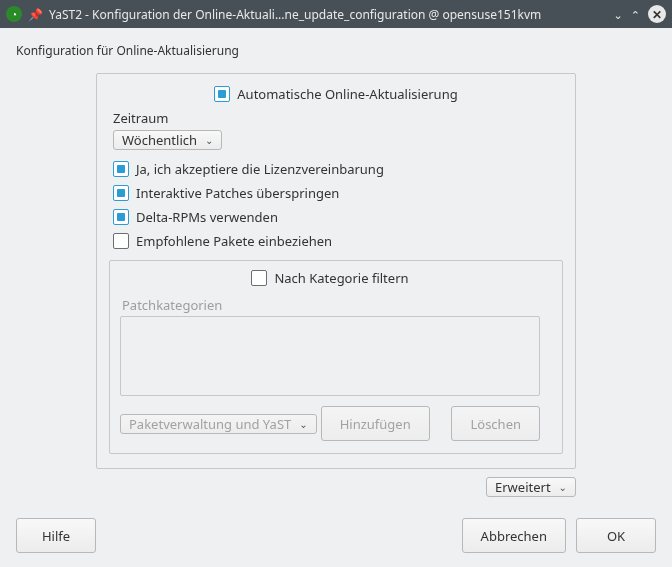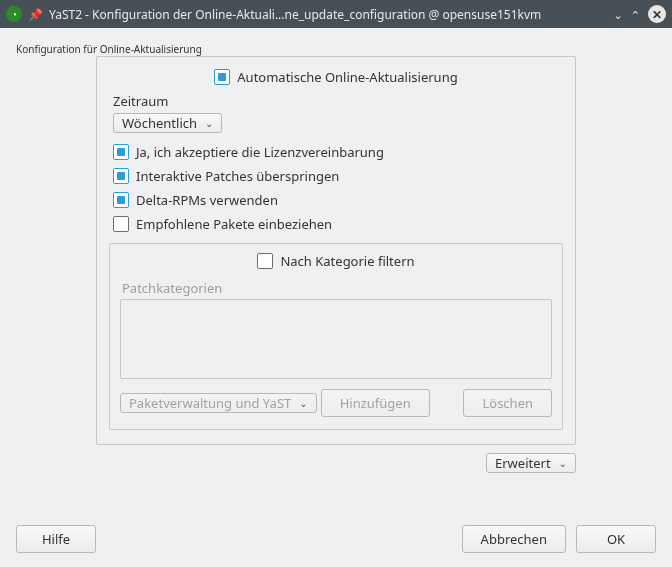--- a/index.html
+++ b/index.html
@@ -29,21 +29,21 @@
     font-size: 10px; color: #fff;
   }
   .titlebar .pin-icon { font-size: 12px; }
   .titlebar .title { flex: 1; font-size: 12px; white-space: nowrap; overflow: hidden; text-overflow: ellipsis; }
   .titlebar .winctrls { display: flex; gap: 8px; align-items: center; }
   .titlebar .chev, .titlebar .caret { font-size: 11px; }
   .titlebar .close { width: 18px; height: 18px; border-radius: 50%; background: #e8e8e8; color:#333; display:flex;align-items:center;justify-content:center;font-size:12px; font-weight:bold;}
   .dialog {
     padding: 14px 16px 12px 16px;
   }
-  .dlg-title { font-size: 10px; color: #333; margin-bottom: 0; }
+  .dlg-title { font-size: 12px; color: #333; margin-bottom: 14px; }
   .panel {
     border: 1px solid #c5c7c9;
     border-radius: 2px;
     background: #eff0f1;
     margin: 0 80px 8px 80px;
     padding: 10px 12px 14px 12px;
   }
   .master-check { text-align: center; margin-bottom: 6px; }
   .chk {
     display: inline-flex;
@@ -83,41 +83,41 @@
   .combo-wide.disabled, .btn.disabled {
     color: #a0a2a4;
     background: linear-gradient(#f4f4f4,#ededed);
     cursor: default;
   }
   .opts { margin: 10px 0 10px 4px; display: flex; flex-direction: column; gap: 6px; }
   .subpanel {
     border: 1px solid #c5c7c9;
     border-radius: 2px;
     margin-top: 6px;
-    padding: 8px 10px 12px 10px;
+    padding: 8px 22px 12px 10px;
   }
   .subpanel .filter-head { text-align: center; margin-bottom: 6px; }
   .cat-label { color: #9c9e9f; font-size: 13px; margin: 2px 0 2px 2px; }
   .listbox {
     border: 1px solid #c5c7c9;
     background: #eff0f1;
     height: 80px;
     border-radius: 2px;
     margin-bottom: 10px;
   }
   .subctrls { display: flex; gap: 4px; align-items: center; }
   .combo-wide { flex: 0 0 auto; min-width: 190px; justify-content: space-between; }
   .btn {
     display: inline-flex;
     align-items: center;
     justify-content: center;
     border: 1px solid #b6b8ba;
     border-radius: 3px;
     background: linear-gradient(#f8f8f8,#ececec);
-    height: 28px;
+    height: 35px;
     padding: 0 18px;
     color: #333;
     cursor: pointer;
     min-width: 80px;
   }
   .spacer { flex: 1; }
   .adv-row { display: flex; justify-content: flex-end; margin: 6px 80px 0 80px; }
   .footer {
     position: absolute;
     left: 16px; right: 16px; bottom: 14px;

